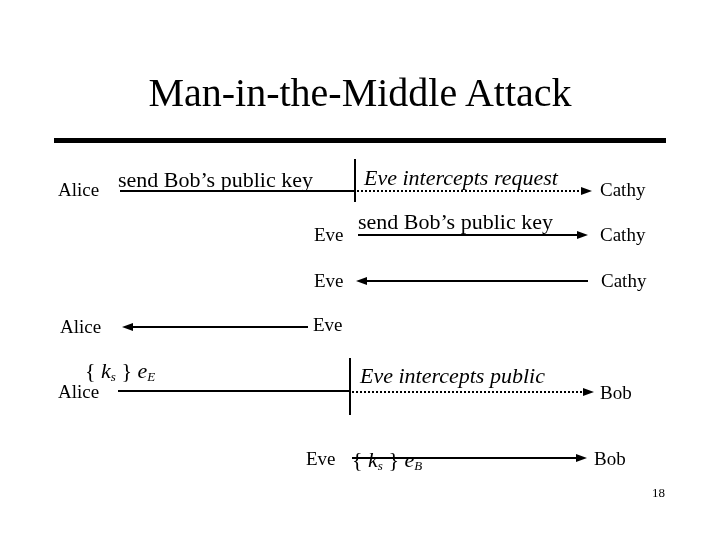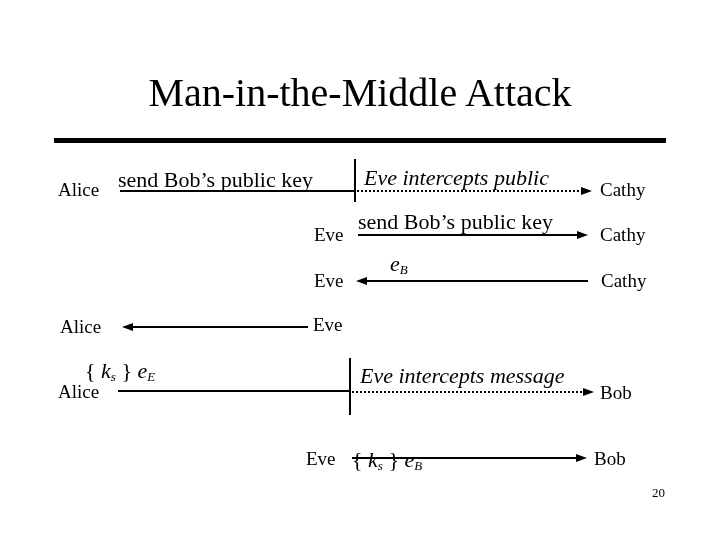--- a/index.html
+++ b/index.html
@@ -38,50 +38,49 @@
 
   <div class="title">Man-in-the-Middle Attack</div>
   <div class="rule"></div>
 
   <span class="actor" style="left:58px;top:178px">Alice</span>
   <div class="line" style="left:120px;top:190px;width:234px"></div>
   <div class="label" style="left:118px;top:168px;width:236px">send Bob’s public key</div>
   <div class="tick" style="left:354px;top:159px;height:43px"></div>
   <div class="line dotted" style="left:357px;top:190px;width:226px"></div>
   <div class="ah right" style="left:581px;top:187px"></div>
-  <div class="label italic" style="left:364px;top:166px;width:224px">Eve intercepts public</div>
+  <div class="label italic" style="left:364px;top:166px;width:224px">Eve intercepts request</div>
   <span class="actor" style="left:600px;top:178px">Cathy</span>
 
   <span class="actor" style="left:314px;top:223px">Eve</span>
   <div class="line" style="left:358px;top:234px;width:221px"></div>
   <div class="ah right" style="left:577px;top:231px"></div>
   <div class="label" style="left:358px;top:210px;width:222px">send Bob’s public key</div>
   <span class="actor" style="left:600px;top:223px">Cathy</span>
 
   <span class="actor" style="left:314px;top:269px">Eve</span>
   <div class="ah left" style="left:356px;top:277px"></div>
   <div class="line" style="left:366px;top:280px;width:222px"></div>
-  <div class="label" style="left:390px;top:252px;width:170px"><span class="var">e</span><sub>B</sub></div>
   <span class="actor" style="left:601px;top:269px">Cathy</span>
 
   <span class="actor" style="left:60px;top:315px">Alice</span>
   <div class="ah left" style="left:122px;top:323px"></div>
   <div class="line" style="left:132px;top:326px;width:176px"></div>
   <span class="actor" style="left:313px;top:313px">Eve</span>
 
   <span class="actor" style="left:58px;top:380px">Alice</span>
   <div class="line" style="left:118px;top:390px;width:231px"></div>
   <div class="label" style="left:85px;top:359px;width:220px"><span>{ </span><span class="var">k</span><sub>s</sub><span> } </span><span class="var">e</span><sub>E</sub></div>
   <div class="tick" style="left:349px;top:358px;height:57px"></div>
   <div class="line dotted" style="left:352px;top:391px;width:233px"></div>
   <div class="ah right" style="left:583px;top:388px"></div>
-  <div class="label italic" style="left:360px;top:364px;width:228px">Eve intercepts message</div>
+  <div class="label italic" style="left:360px;top:364px;width:228px">Eve intercepts public</div>
   <span class="actor" style="left:600px;top:381px">Bob</span>
 
   <span class="actor" style="left:306px;top:447px">Eve</span>
   <div class="line" style="left:352px;top:457px;width:226px"></div>
   <div class="ah right" style="left:576px;top:454px"></div>
   <div class="label" style="left:352px;top:448px;width:228px"><span>{ </span><span class="var">k</span><sub>s</sub><span> } </span><span class="var">e</span><sub>B</sub></div>
   <span class="actor" style="left:594px;top:447px">Bob</span>
 
-  <div class="pagenum" style="left:652px;top:486px">20</div>
+  <div class="pagenum" style="left:652px;top:486px">18</div>
 
 </div>
 
 </body></html>

